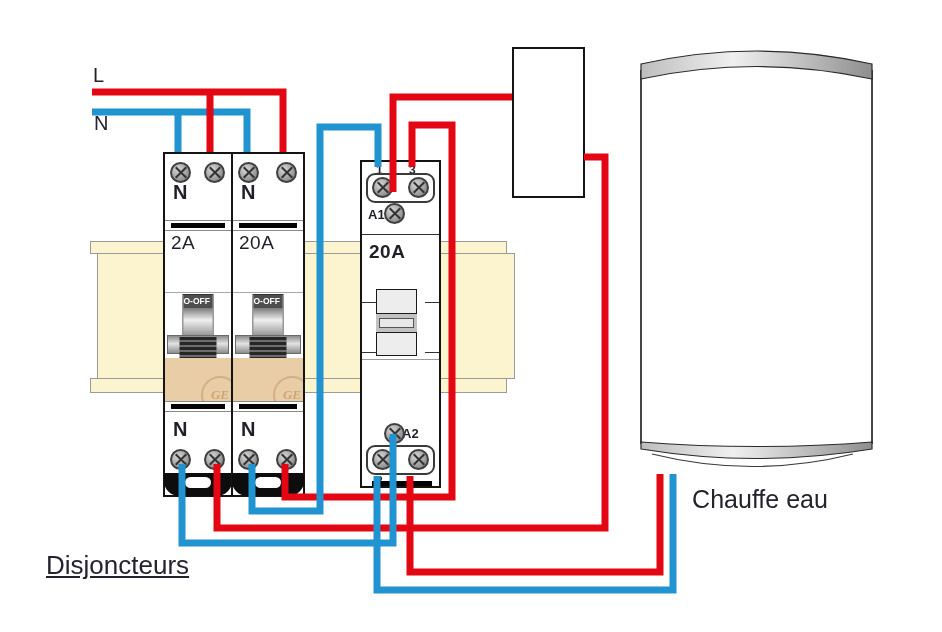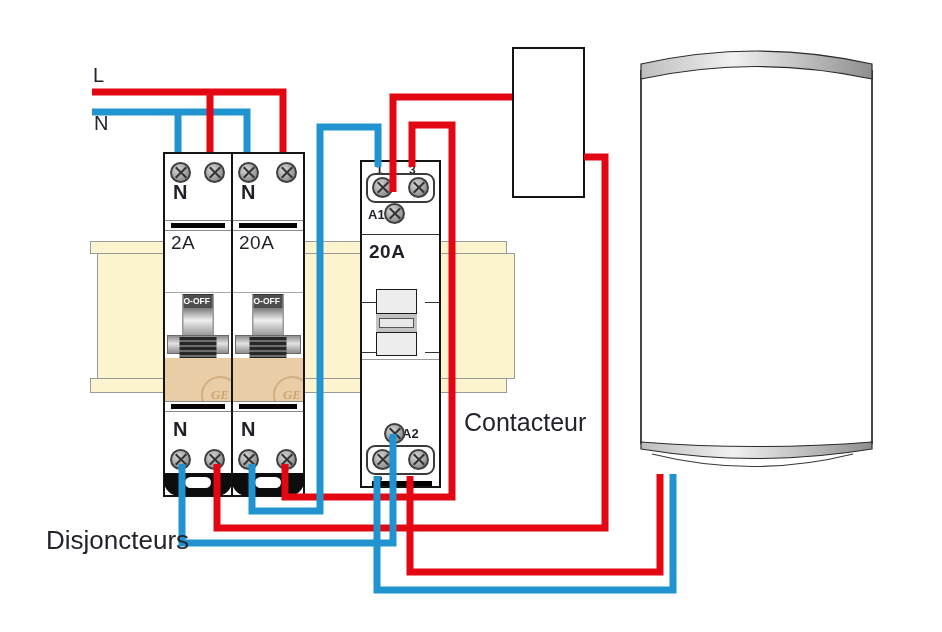--- a/index.html
+++ b/index.html
@@ -78,21 +78,21 @@
   .pilote-box{left:512px;top:47px;width:73px;height:151px;}
   
   .lbl{position:absolute;color:#23232e;white-space:nowrap;}
   .lbl-ln{font-size:20px;}
   .lbl-big{font-size:25px;}
   .lbl-l{left:93px;top:64px;}
   .lbl-n{left:94px;top:112px;}
   .lbl-pilote{left:470px;top:13px;width:165px;text-align:center;}
   .lbl-contacteur{left:464px;top:408px;}
   .lbl-chauffe{left:660px;top:485px;width:200px;text-align:center;}
-  .lbl-disjoncteurs{left:46px;top:525px;font-size:26px;}
+  .lbl-disjoncteurs{left:46px;top:550px;font-size:26px;text-decoration:underline;}
   
   #heater-svg{position:absolute;left:0;top:0;pointer-events:none;}
   #wires{position:absolute;left:0;top:0;pointer-events:none;}
 </style>
 </head>
 <body>
 
 <div id="stage">
 
   <div class="rail rail-body"></div>
@@ -201,16 +201,16 @@
     <path d="M182,464 V543 H393 V434" fill="none" stroke-width="7" stroke="#2193d1"></path>
     <path d="M377,476 V590 H673 V474" fill="none" stroke-width="7" stroke="#2193d1"></path>
     <path d="M410,476 V572 H660 V474" fill="none" stroke-width="7" stroke="#e30613"></path>
     <path d="M92,112 H247 V152 M178,112 V152" fill="none" stroke-width="7" stroke="#2193d1"></path>
     <path d="M92,92 H283 V152 M210,92 V152" fill="none" stroke-width="7" stroke="#e30613"></path>
     <path d="M512,97 H393 V192" fill="none" stroke-width="7" stroke="#e30613"></path>
   </svg>
 
   <div class="lbl lbl-ln lbl-l">L</div>
   <div class="lbl lbl-ln lbl-n">N</div>
-  <div class="lbl lbl-big lbl-contacteur">Contacteur</div>
+  <div class="lbl lbl-big lbl-chauffe">Chauffe eau</div>
   <div class="lbl lbl-disjoncteurs">Disjoncteurs</div>
 
 </div>
 
 </body></html>

